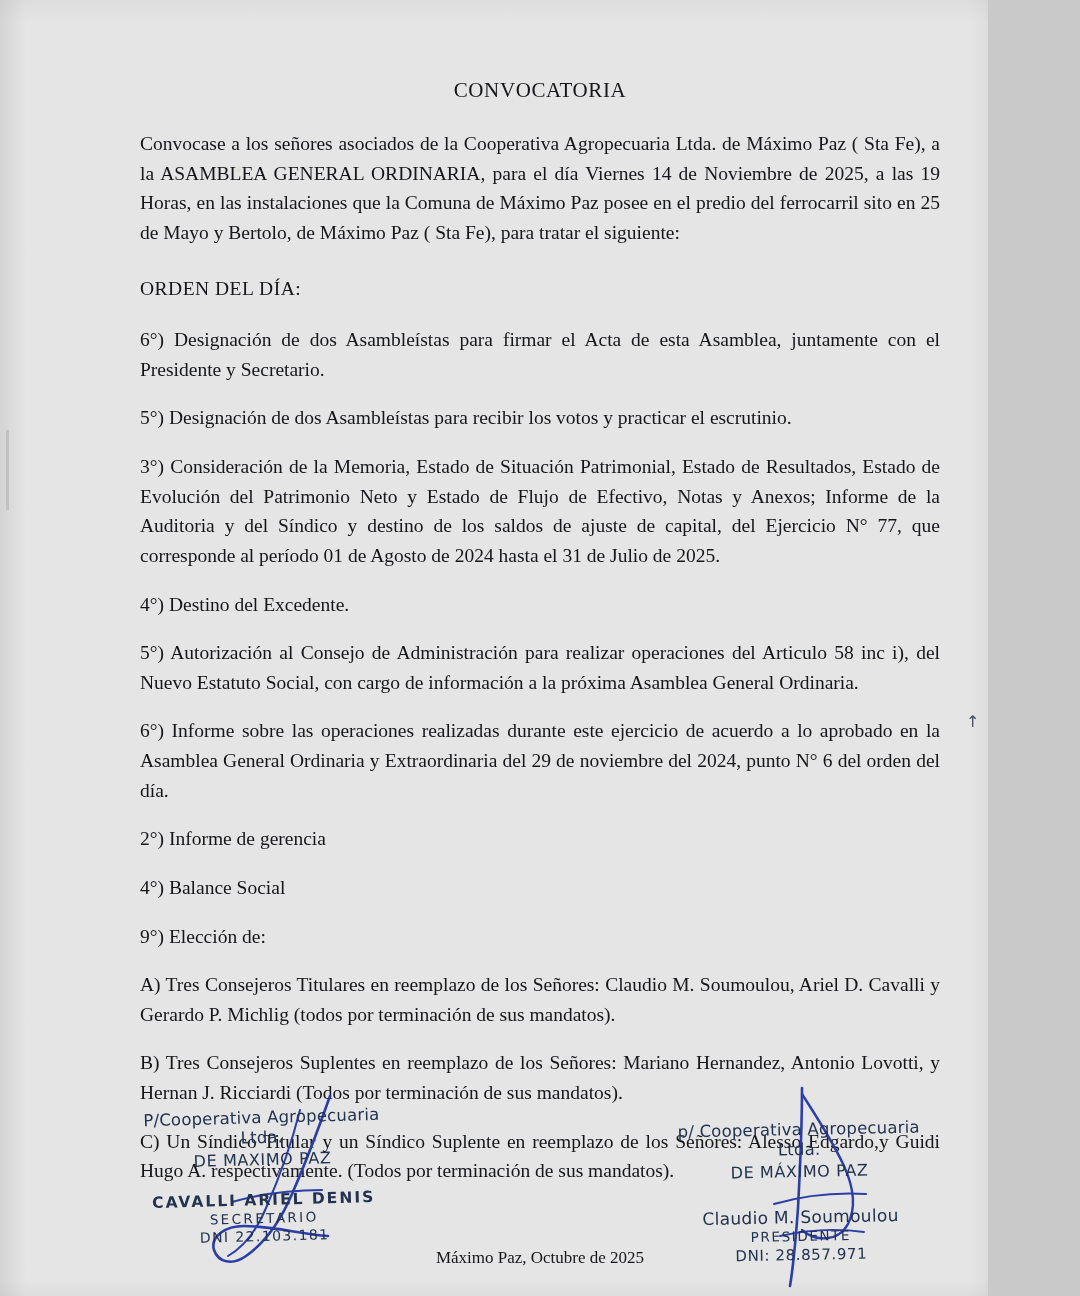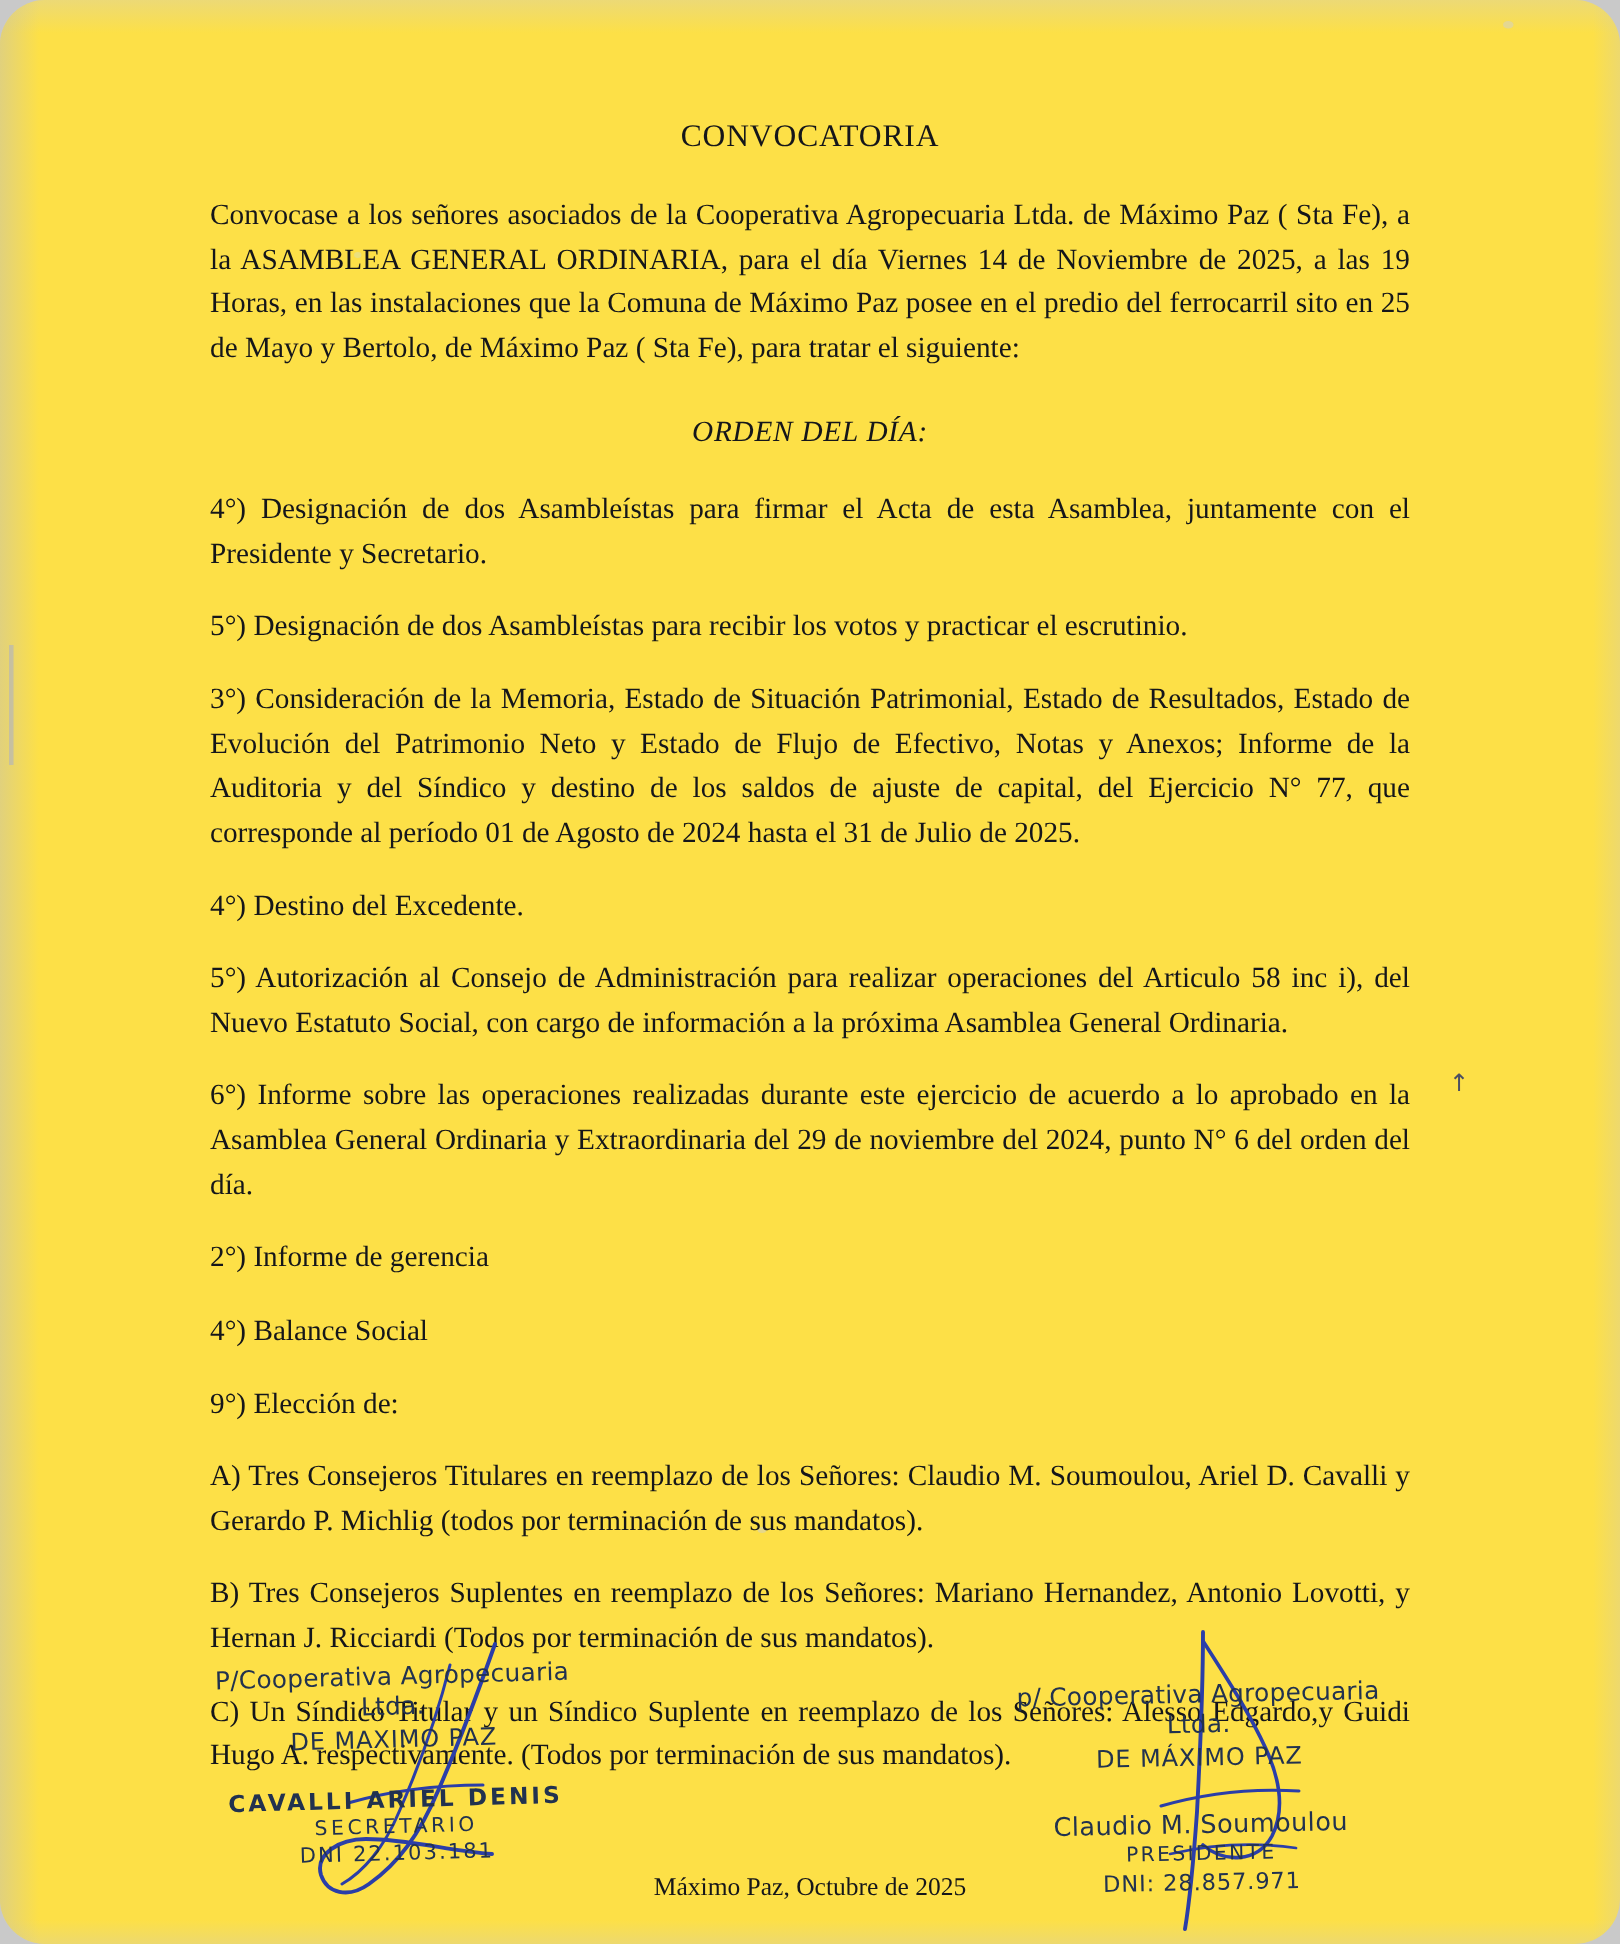--- a/index.html
+++ b/index.html
@@ -5,26 +5,25 @@
   html, body {
     margin: 0;
     padding: 0;
     background: #c9c9c9;
   }
   body {
     font-family: "Liberation Serif", serif;
   }
   .page {
     position: relative;
-    width: 1080px;
+    width: 988px;
     height: 1296px;
-    background: #fde047;
+    background: #e5e5e5;
     overflow: hidden;
     box-sizing: border-box;
-    border-radius: 30px;
   }
   
   .scan-tint {
     position: absolute;
     inset: 0;
     pointer-events: none;
     background:
       linear-gradient(to right, rgba(190,190,190,0.45) 0px, rgba(255,255,255,0) 26px),
       linear-gradient(to left, rgba(200,200,200,0.30) 0px, rgba(255,255,255,0) 18px),
       linear-gradient(to bottom, rgba(205,205,205,0.35) 0px, rgba(255,255,255,0) 22px),
@@ -51,24 +50,22 @@
     margin-bottom: 26px;
   }
   p.para {
     font-size: 19.5px;
     line-height: 1.52;
     text-align: justify;
     text-justify: inter-word;
     margin: 0 0 19px 0;
   }
   p.center {
-    text-align: center;
     margin: 26px 0 22px 0;
     letter-spacing: .5px;
-    font-style: italic;
   }
   .place-date {
     text-align: center;
     font-size: 17px;
     margin-top: 62px;
   }
   
   .sign-area {
     position: absolute;
     left: 0;
@@ -169,21 +166,21 @@
   <div class="speck" style="left:505px;top:1018px;width:6px;height:4px;"></div>
 
   <div class="content">
 
     <div class="doc-title">CONVOCATORIA</div>
 
     <p class="para">Convocase a los señores asociados de la Cooperativa Agropecuaria Ltda. de Máximo Paz ( Sta Fe), a la ASAMBLEA GENERAL ORDINARIA, para el día Viernes 14 de Noviembre de 2025, a las 19 Horas, en las instalaciones que la Comuna de Máximo Paz posee en el predio del ferrocarril sito en 25 de Mayo y Bertolo, de Máximo Paz ( Sta Fe), para tratar el siguiente:</p>
 
     <p class="para center">ORDEN DEL DÍA:</p>
 
-    <p class="para">4°) Designación de dos Asambleístas para firmar el Acta de esta Asamblea, juntamente con el Presidente y Secretario.</p>
+    <p class="para">6°) Designación de dos Asambleístas para firmar el Acta de esta Asamblea, juntamente con el Presidente y Secretario.</p>
     <p class="para">5°) Designación de dos Asambleístas para recibir los votos y practicar el escrutinio.</p>
     <p class="para">3°) Consideración de la Memoria, Estado de Situación Patrimonial, Estado de Resultados, Estado de Evolución del Patrimonio Neto y Estado de Flujo de Efectivo, Notas y Anexos; Informe de la Auditoria y del Síndico y destino de los saldos de ajuste de capital, del Ejercicio N° 77, que corresponde al período 01 de Agosto de 2024 hasta el 31 de Julio de 2025.</p>
     <p class="para">4°) Destino del Excedente.</p>
     <p class="para">5°) Autorización al Consejo de Administración para realizar operaciones del Articulo 58 inc i), del Nuevo Estatuto Social, con cargo de información a la próxima Asamblea General Ordinaria.</p>
     <p class="para">6°) Informe sobre las operaciones realizadas durante este ejercicio de acuerdo a lo aprobado en la Asamblea General Ordinaria y Extraordinaria del 29 de noviembre del 2024, punto N° 6 del orden del día.</p>
     <p class="para">2°) Informe de gerencia</p>
     <p class="para">4°) Balance Social</p>
     <p class="para">9°) Elección de:</p>
     <p class="para">A)  Tres Consejeros Titulares en reemplazo de los Señores:  Claudio M. Soumoulou, Ariel D. Cavalli  y Gerardo P. Michlig  (todos por terminación de sus mandatos).</p>
     <p class="para">B)  Tres Consejeros Suplentes en reemplazo de los Señores: Mariano Hernandez,  Antonio Lovotti,  y Hernan J. Ricciardi (Todos por terminación de sus mandatos).</p>

